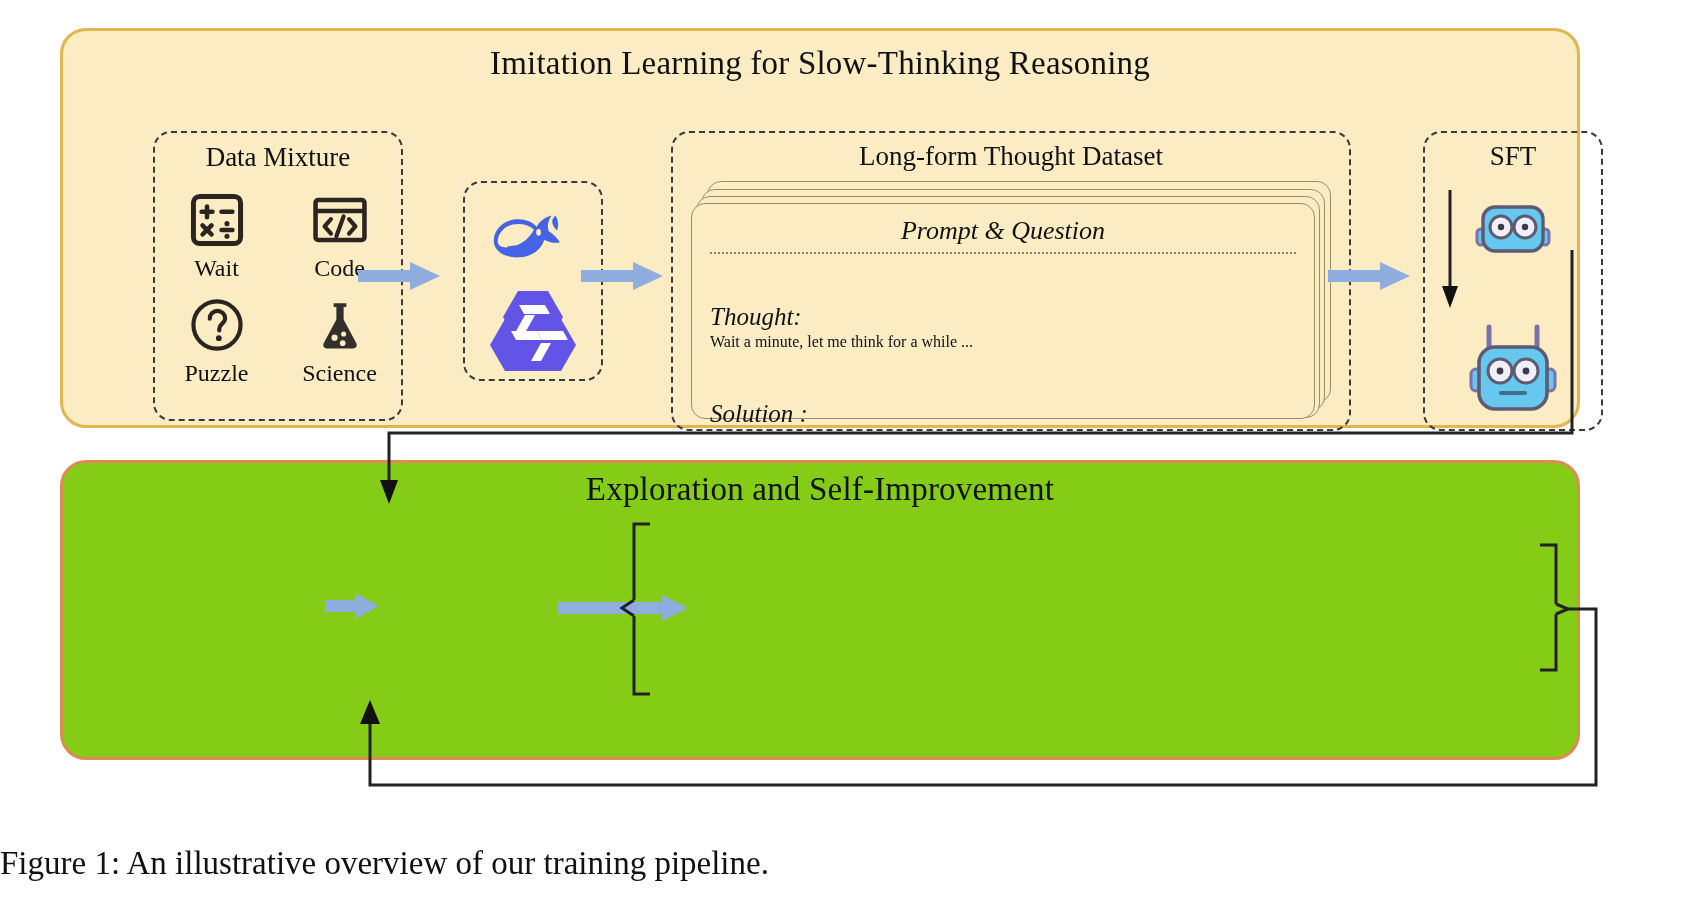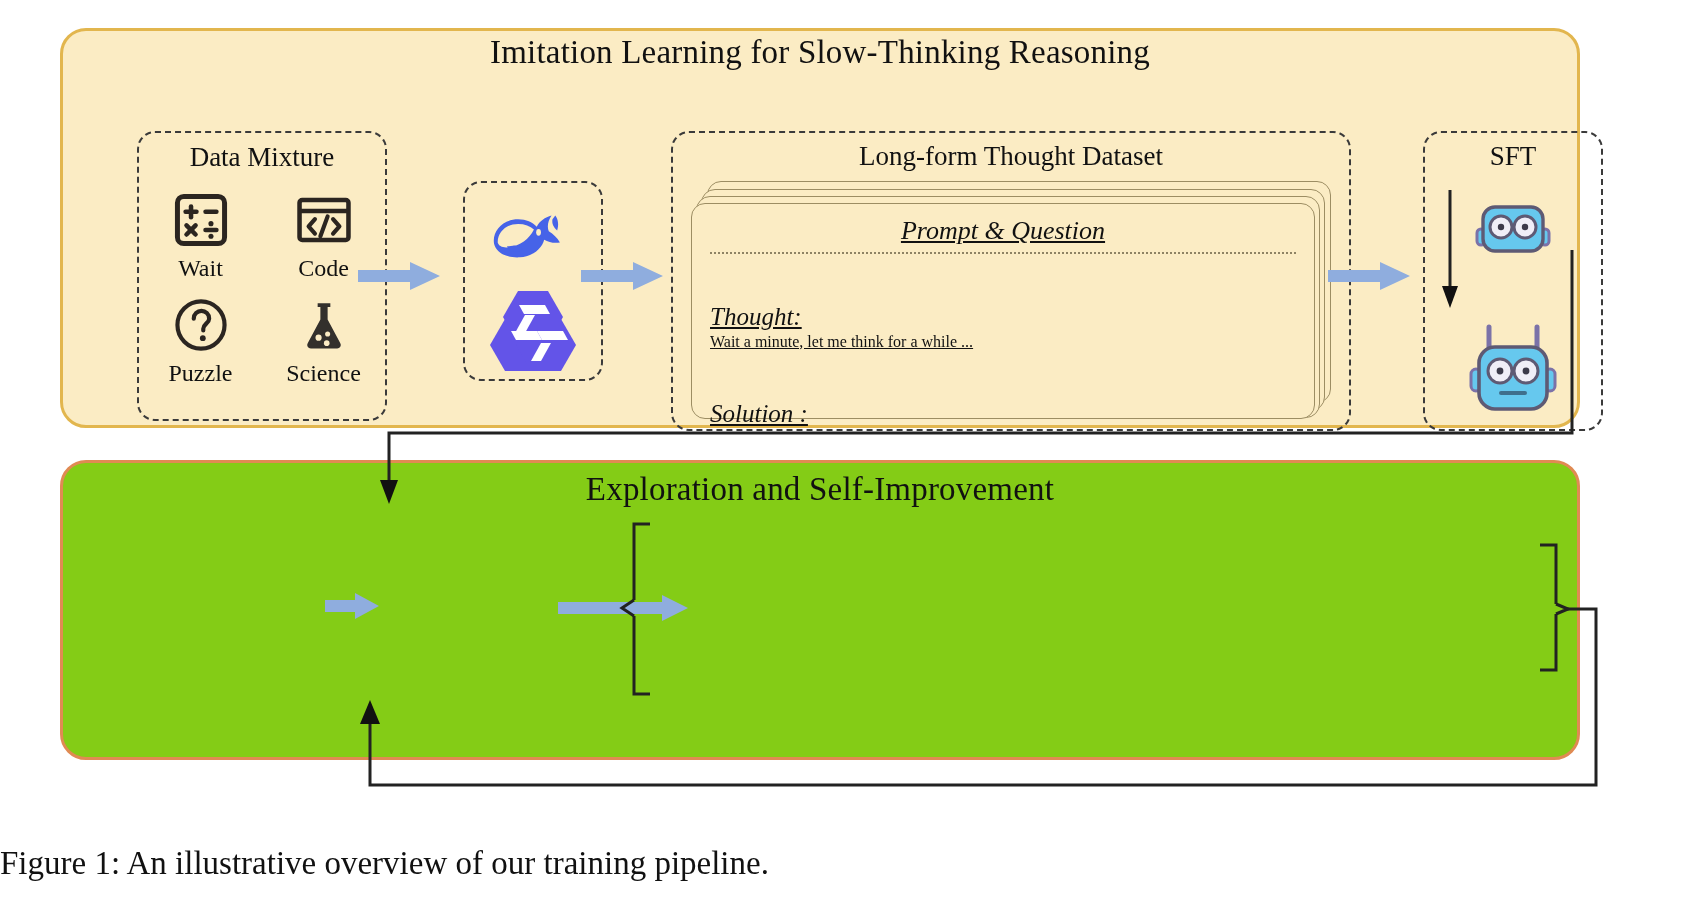--- a/index.html
+++ b/index.html
@@ -32,39 +32,39 @@
     border: 3px solid #e08a53;
   }
   .panel-title {
     position: absolute;
     left: 0; right: 0;
     text-align: center;
     font-size: 33px;
     letter-spacing: .2px;
     white-space: nowrap;
   }
-  #panel-imitation .panel-title { top: 3px; }
+  #panel-imitation .panel-title { top: 14px; }
   #panel-exploration .panel-title { top: 8px; }
 
   
   .dbox {
     position: absolute;
     border: 2.5px dashed #3a3a3a;
     border-radius: 18px;
     box-sizing: border-box;
   }
   .dbox-title {
     position: absolute; left: 0; right: 0;
     text-align: center;
     font-size: 27px;
     white-space: nowrap;
   }
 
   
-  #box-data-mixture { left: 74px; top: 100px; width: 250px; height: 290px; }
+  #box-data-mixture { left: 90px; top: 100px; width: 250px; height: 290px; }
   #box-data-mixture .dbox-title { top: 9px; }
   .dm-grid {
     position: absolute; top: 58px; left: 0; right: 0;
     display: grid; grid-template-columns: 1fr 1fr;
     row-gap: 14px;
   }
   .dm-cell { display: flex; flex-direction: column; align-items: center; }
   .dm-cell .lbl { font-size: 24px; margin-top: 2px; }
   .ico { display: block; }
 
@@ -77,21 +77,20 @@
   
   #box-dataset { left: 608px; top: 100px; width: 680px; height: 300px; }
   #box-dataset .dbox-title { top: 8px; }
   .card-stack { position: absolute; left: 18px; top: 48px; width: 640px; height: 238px; }
   .card {
     position: absolute;
     background: #fbecc4;
     border: 1.6px solid #9c8d63;
     border-radius: 14px;
     box-sizing: border-box;
-    text-decoration: underline;
   }
   .card.back3 { left: 16px; top: 0px;  width: 624px; height: 222px; }
   .card.back2 { left: 10px; top: 8px;  width: 624px; height: 222px; }
   .card.back1 { left: 5px;  top: 15px; width: 624px; height: 222px; }
   .card.front { left: 0px;  top: 22px; width: 624px; height: 216px; padding: 6px 18px 0 18px;}
   .card .pq {
     text-align: center;
     font-style: italic;
     font-size: 26px;
     margin: 6px 0 6px 0;

